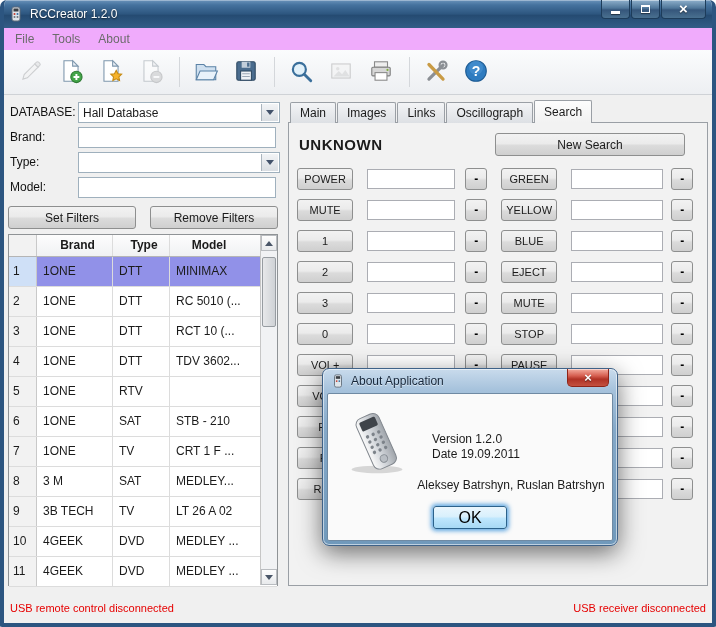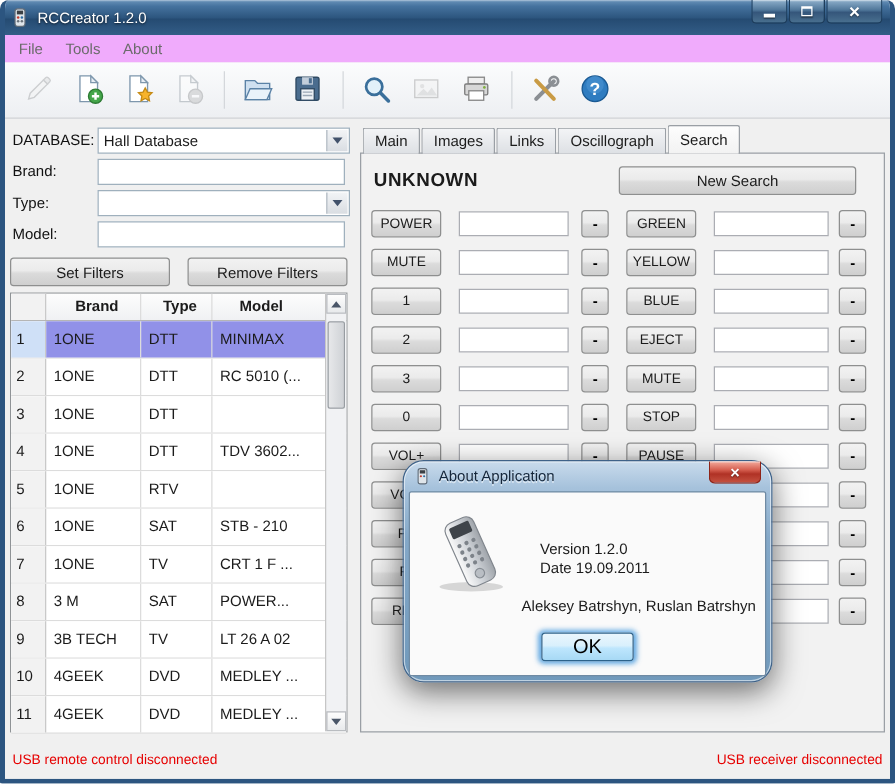--- a/index.html
+++ b/index.html
@@ -105,21 +105,21 @@
   .kbtn2 { margin-left:14px; } .kin2 { width:92px; } .kminus2 { margin-left:8px; }
 
   
   .statusbar { position:absolute; left:6px; right:6px; top:600px; height:16px;
                display:flex; justify-content:space-between; align-items:center; }
   .status-text { color:#e60000; font-size:11px;text-align:center; }
 
   
   .dialog { position:absolute; left:318px; top:368px; width:296px; height:178px; z-index:10;
             background:linear-gradient(180deg,#c9dbec 0%,#a6c2dc 12%,#84a8c8 35%,#7099bb 100%);
-            border:1px solid #3f6288; border-radius:17px;
+            border:1px solid #3f6288; border-radius:7px;
             box-shadow:0 7px 24px rgba(0,0,0,.55), inset 0 0 0 1px rgba(255,255,255,.55); }
   .dlg-titlebar { position:absolute; left:0; right:0; top:0; height:24px; display:flex; align-items:center; padding:0 8px; }
   .dlg-icon { width:14px; height:14px; margin-right:6px; display:inline-flex; }
   .dlg-title { font-size:12px; color:#15263a; text-shadow:0 1px 0 rgba(255,255,255,.55); }
   .dlg-close { position:absolute; right:8px; top:0; width:42px; height:18px; cursor:pointer;
                border:1px solid #8e2418; border-top:none; border-radius:0 0 5px 5px;
                background:linear-gradient(180deg,#f4ad9f,#d65f50 40%,#b03225 60%,#c4503f);
                display:flex; align-items:center; justify-content:center;
                box-shadow: inset 0 1px 0 rgba(255,255,255,.5); }
   .dlg-close::after { content:"×"; color:#fff; font-size:13px; font-weight:bold; line-height:1; text-shadow:0 1px 1px rgba(0,0,0,.5); }
@@ -300,20 +300,21 @@
       <div class="trow">
         <div class="tc c0">2</div>
         <div class="tc c1">1ONE</div>
         <div class="tc c2">DTT</div>
         <div class="tc c3">RC 5010 (...</div>
       </div>
       <div class="trow">
         <div class="tc c0">3</div>
         <div class="tc c1">1ONE</div>
         <div class="tc c2">DTT</div>
+        <div class="tc c3">RCT 10 (...</div>
       </div>
       <div class="trow">
         <div class="tc c0">4</div>
         <div class="tc c1">1ONE</div>
         <div class="tc c2">DTT</div>
         <div class="tc c3">TDV 3602...</div>
       </div>
       <div class="trow">
         <div class="tc c0">5</div>
         <div class="tc c1">1ONE</div>
@@ -328,21 +329,21 @@
       <div class="trow">
         <div class="tc c0">7</div>
         <div class="tc c1">1ONE</div>
         <div class="tc c2">TV</div>
         <div class="tc c3">CRT 1 F ...</div>
       </div>
       <div class="trow">
         <div class="tc c0">8</div>
         <div class="tc c1">3 M</div>
         <div class="tc c2">SAT</div>
-        <div class="tc c3">POWER...</div>
+        <div class="tc c3">MEDLEY...</div>
       </div>
       <div class="trow">
         <div class="tc c0">9</div>
         <div class="tc c1">3B TECH</div>
         <div class="tc c2">TV</div>
         <div class="tc c3">LT 26 A 02</div>
       </div>
       <div class="trow">
         <div class="tc c0">10</div>
         <div class="tc c1">4GEEK</div>

